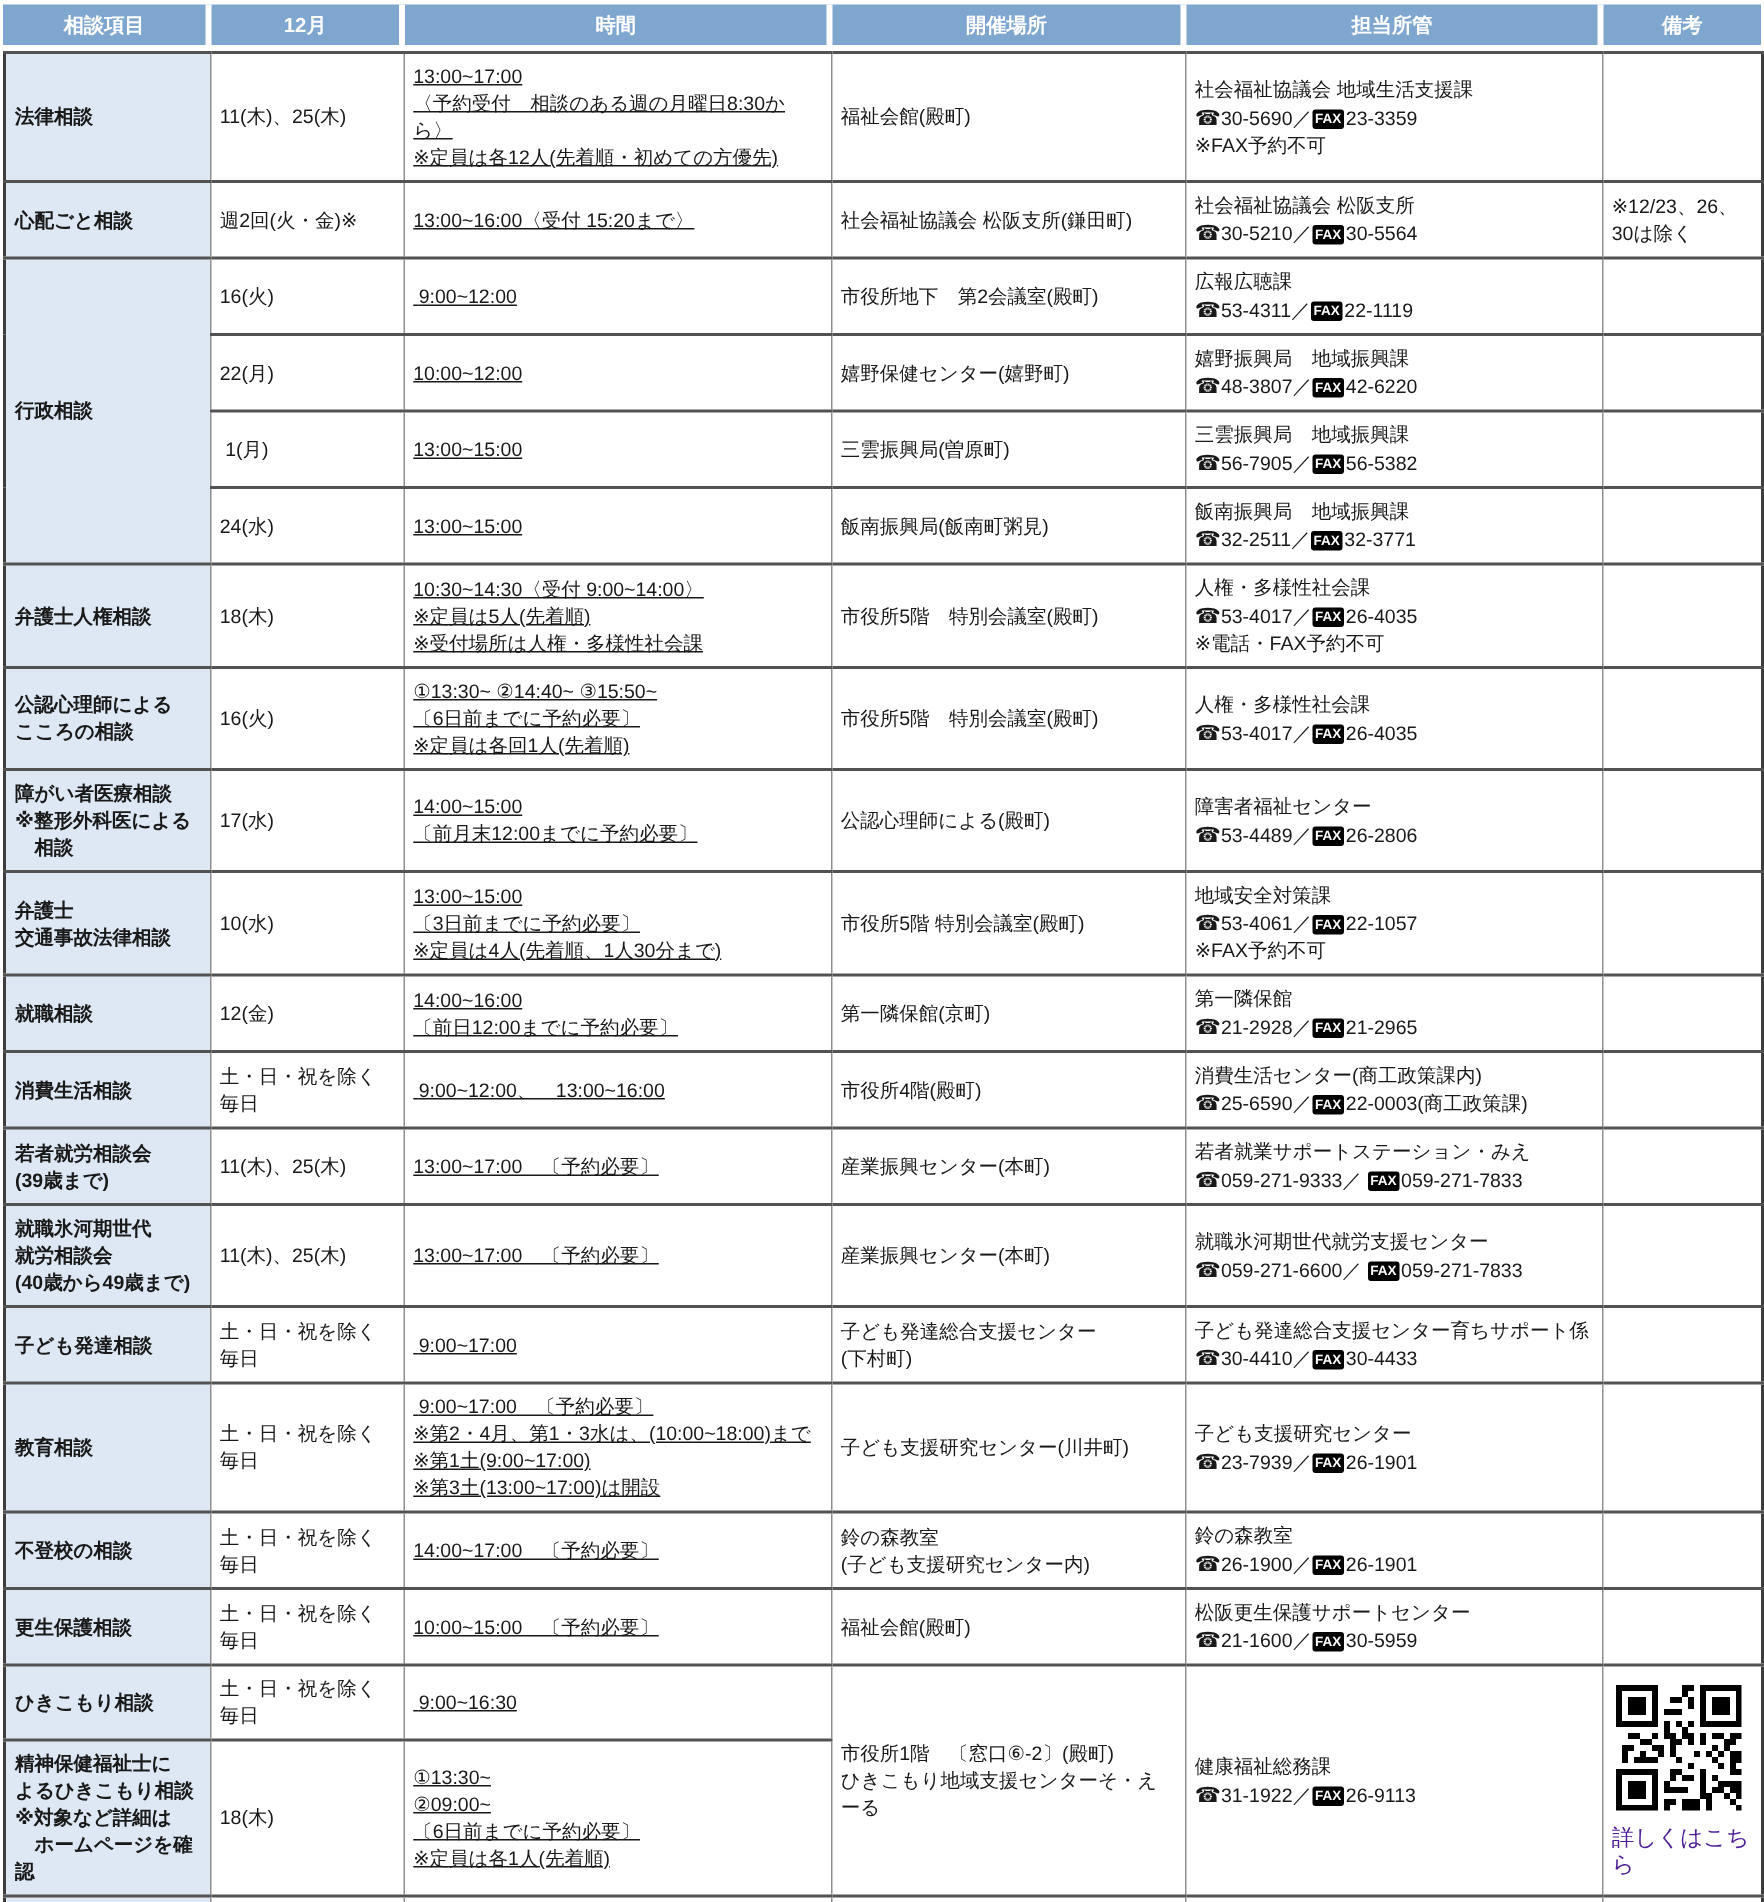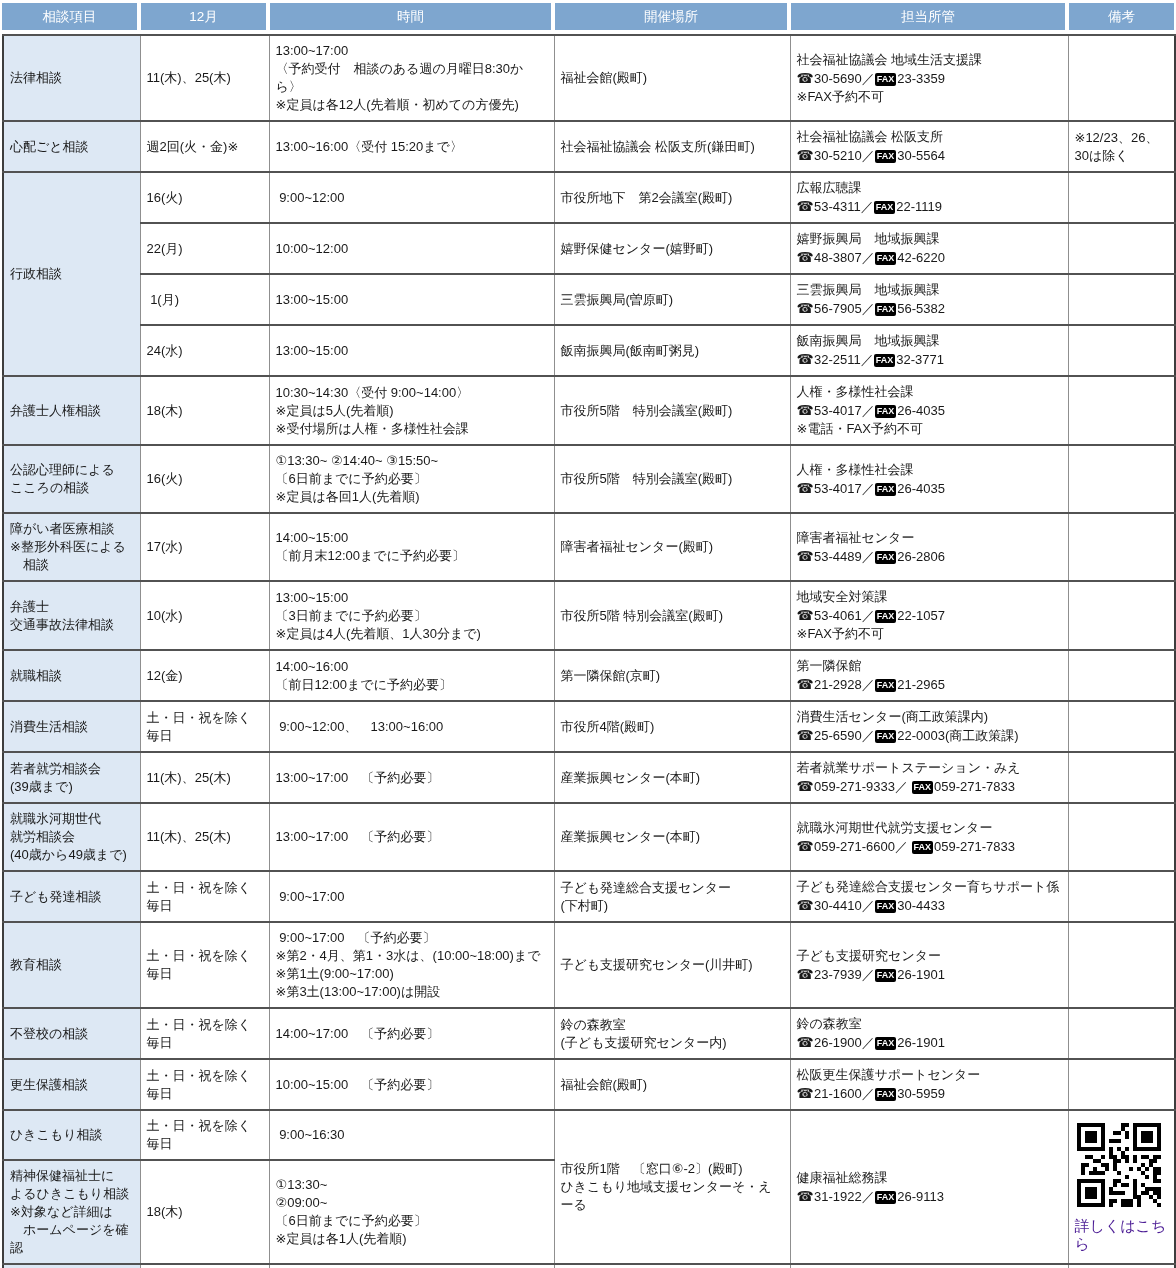--- a/index.html
+++ b/index.html
@@ -4,30 +4,30 @@
 <style>
   html,body{margin:0;padding:0;background:#fff;}
   body{width:1176px;font-family:"Liberation Sans","DejaVu Sans",sans-serif;color:#191919;}
   .sheet{width:1176px;box-sizing:border-box;padding:3px 0 10px 0;}
 
   table{border-collapse:collapse;table-layout:fixed;width:1172px;margin-left:2px;}
   col.c1{width:137px}col.c2{width:129px}col.c3{width:285px}
   col.c4{width:236px}col.c5{width:278px}col.c6{width:107px}
 
   .hdr{margin-bottom:4px;}
-  .hdr th{background:#7ea6cf;color:#fff;font-weight:normal;font-size:13.5px;
+  .hdr th{background:#7ea6cf;color:#fff;font-weight:bold;font-size:13.5px;
           height:27px;border-right:4px solid #fff;text-align:center;padding:0;}
   .hdr th:last-child{border-right:none;}
 
   .bodyt{border:2px solid #3d3d3d;}
   .bodyt td{border:1px solid #8f8f8f;border-top:2px solid #525252;vertical-align:middle;
             font-size:13px;line-height:18px;padding:6px 6px;box-sizing:border-box;}
-  .c-item{background:#dde8f4;padding-left:8px;}
+  .c-item{background:#dde8f4;padding-left:8px;font-weight:bold;}
   .c-date{padding-left:12px;margin-left:27px;}
-  .c-time{padding-left:12px;}
+  .c-time{padding-left:12px;text-decoration:underline;}
   .c-venue{padding-left:10px;}
   .c-dept{padding-left:10px;margin-left:45px;}
   .c-remark{text-align:left;padding:4px 2px;}
   .ln{white-space:pre-wrap;}
 
   .fax{display:inline-block;background:#000;color:#fff;font-size:9px;font-weight:bold;
        line-height:11px;padding:1px 2px;border-radius:2px;vertical-align:1px;margin:0 1px 0 0;}
   .phone{font-size:14px;}
 
   .qrwrap{display:inline-block;background:#fff;padding:2px;}
@@ -232,21 +232,21 @@
             <div class="ln">　相談</div>
           </td>
           <td class="c-date">
             <div class="ln">17(水)</div>
           </td>
           <td class="c-time">
             <div class="ln">14:00~15:00</div>
             <div class="ln">〔前月末12:00までに予約必要〕</div>
           </td>
           <td class="c-venue">
-            <div class="ln">障害者福祉センター(殿町)</div>
+            <div class="ln">公認心理師による(殿町)</div>
           </td>
           <td class="c-dept">
             <div class="ln">障害者福祉センター</div>
             <div class="ln"><span class="phone">☎</span>53-4489／<span class="fax">FAX</span>26-2806</div>
           </td>
           <td class="c-remark"></td>
         </tr>
         <tr>
           <td class="c-item">
             <div class="ln">弁護士</div>

